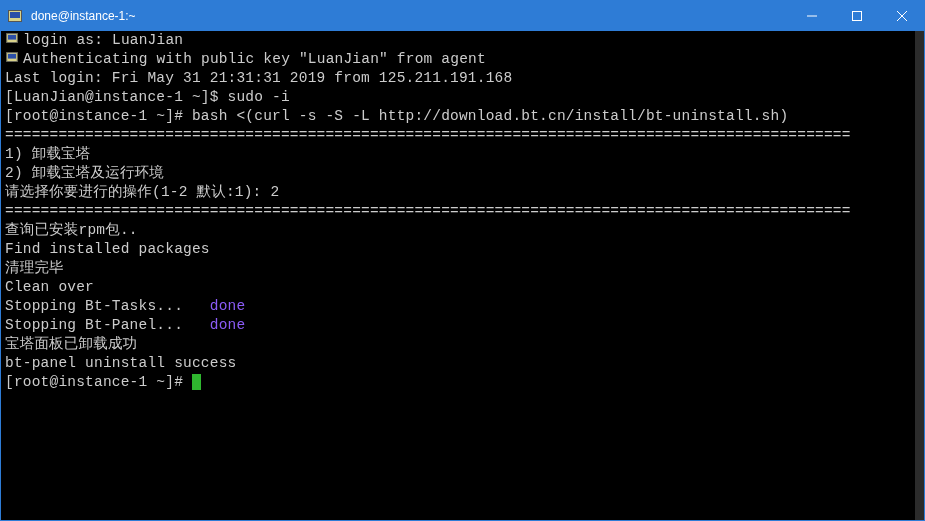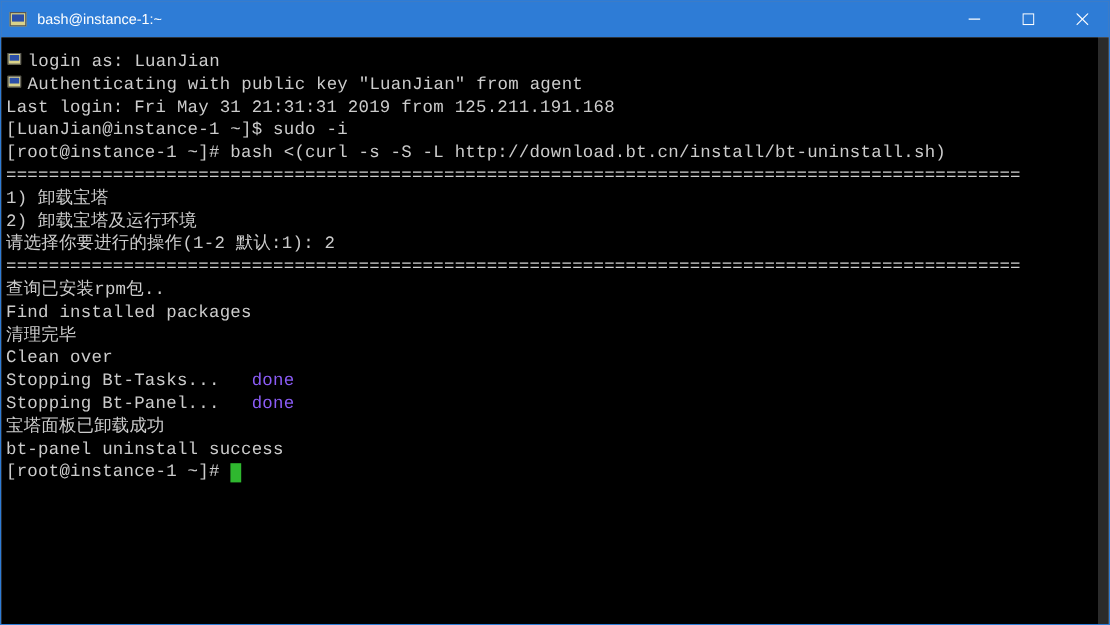--- a/index.html
+++ b/index.html
@@ -50,21 +50,21 @@
       align-items: center;
       justify-content: center;
       color: #fff;
     }
     .terminal {
       flex: 1;
       background: #000000;
       color: #cccccc;
       font-size: 14.5px;
       line-height: 19px;
-      padding: 12px 4px;
+      padding: 0 4px;
       white-space: pre;
       overflow: hidden;
       letter-spacing: 0.2px;
     }
     .line { display: block; min-height: 19px; }
     .icon-col {
       display: inline-block;
       width: 18px;
       vertical-align: top;
     }
@@ -103,21 +103,21 @@
     .term-content { flex: 1; overflow: hidden; }
   </style>
 </head>
 <body>
 
 <div class="window">
   <div class="titlebar">
     <span class="titlebar-icon">
       <span class="putty-mini"></span>
     </span>
-    <span class="titlebar-title">bash@instance-1:~</span>
+    <span class="titlebar-title">done@instance-1:~</span>
     <div class="titlebar-buttons">
       <div class="titlebar-btn">
         <svg width="10" height="10" viewBox="0 0 10 10">
             <line x1="0" y1="5" x2="10" y2="5" stroke="#fff" stroke-width="1"></line>
           </svg>
       </div>
       <div class="titlebar-btn">
         <svg width="10" height="10" viewBox="0 0 10 10">
             <rect x="0.5" y="0.5" width="9" height="9" fill="none" stroke="#fff" stroke-width="1"></rect>
           </svg>

